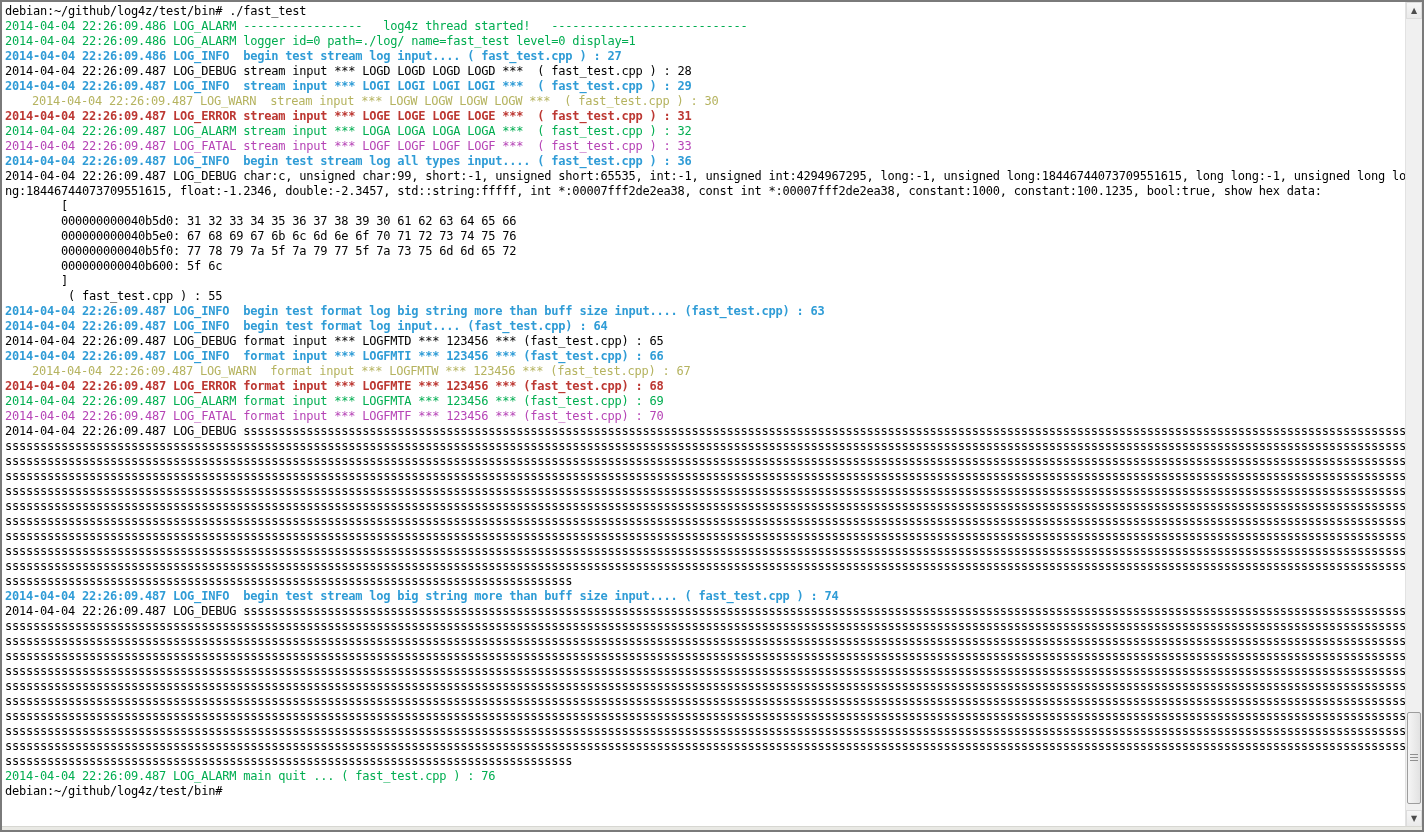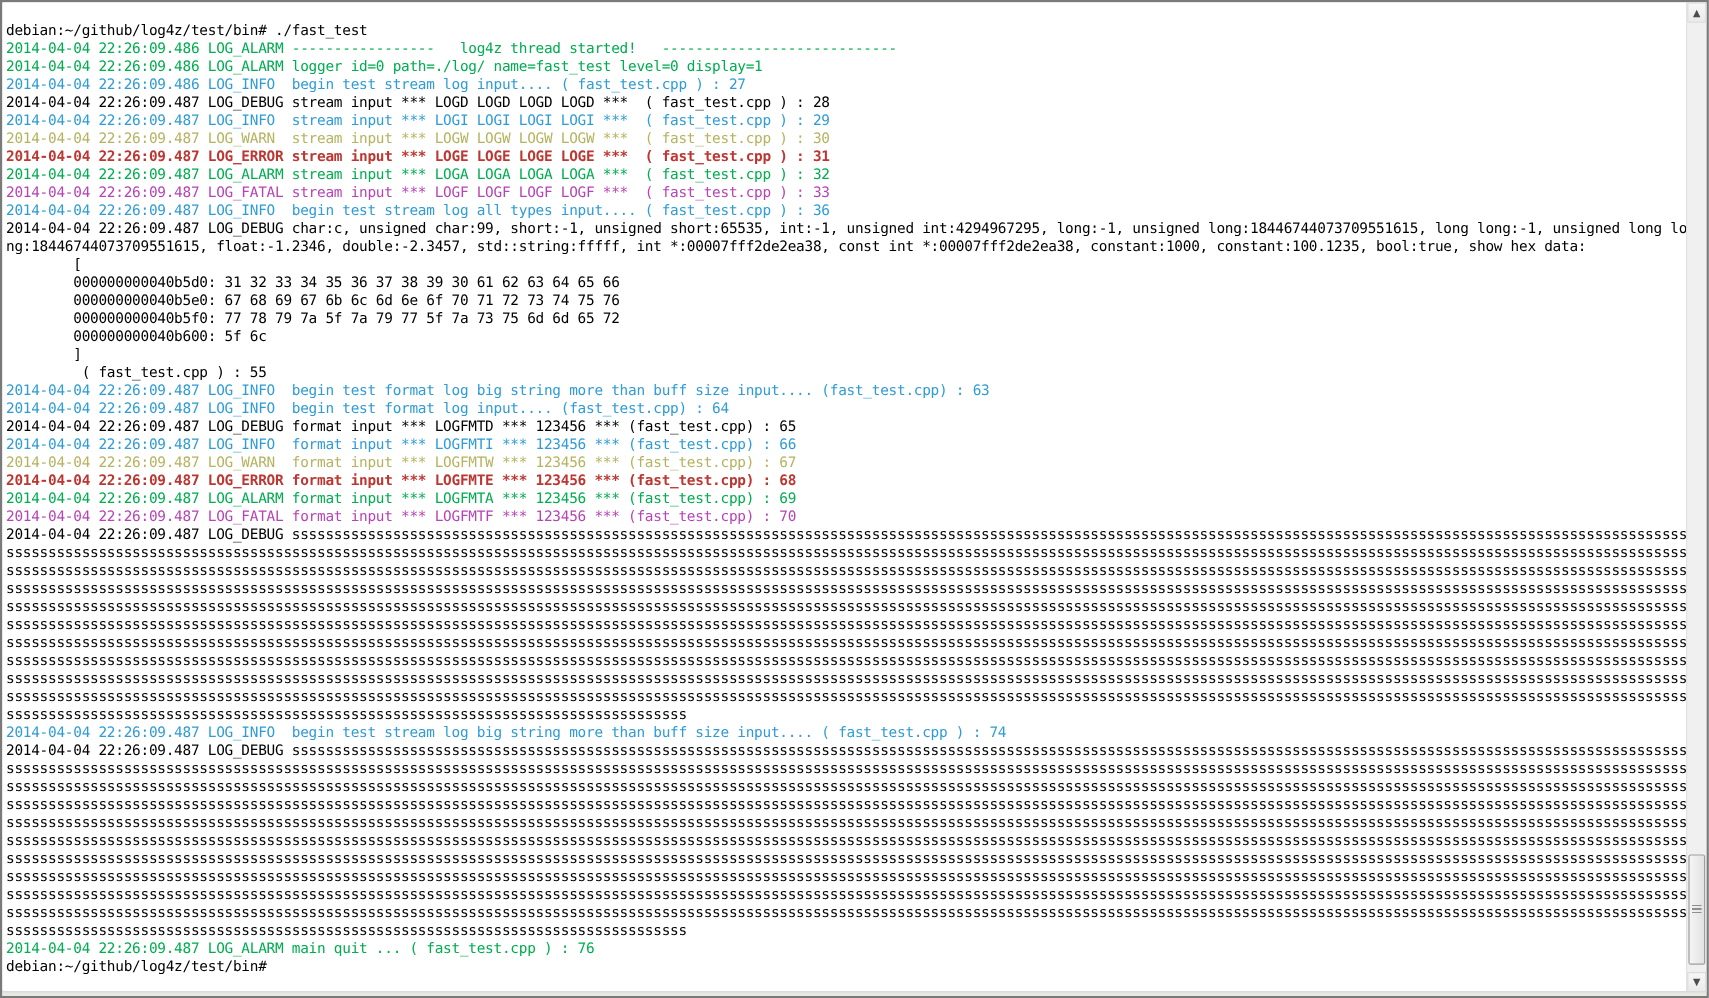--- a/index.html
+++ b/index.html
@@ -17,35 +17,35 @@
     height: 832px;
     box-sizing: border-box;
     border: 2px solid #7a7a7a;
     background: #ffffff;
   }
   .content {
     position: absolute;
     left: 0; top: 0;
     width: 1403px;
     height: 823px;
-    padding: 16px 0 0 3px;
+    padding: 2px 0 0 3px;
     box-sizing: border-box;
     overflow: hidden;
     background: #ffffff;
     font-family: "DejaVu Sans Mono", "Liberation Mono", monospace;
     font-size: 12px;
     line-height: 15px;
     letter-spacing: -0.22px;
     white-space: pre;
   }
   .ln { height: 15px; overflow: hidden; }
-  .b  { font-weight: normal; }
+  .b  { font-weight: bold; }
   .c-debug { color: var(--c-debug, #000); }
   .c-info  { color: var(--c-info,  #2f9cd6); }
-  .c-warn  { color: var(--c-warn,  #b5b35f); }
+  .c-warn  { color: var(--c-warn,  #b5b35f); margin-left: 27px; }
   .c-error { color: var(--c-error, #bc3732); font-weight: bold; }
   .c-alarm { color: var(--c-alarm, #00ad50); }
   .c-fatal { color: var(--c-fatal, #b644b6); }
 
   .scrollbar-v {
     position: absolute;
     right: 0; top: 0;
     width: 17px;
     height: 825px;
     background: #f0f0f0;

